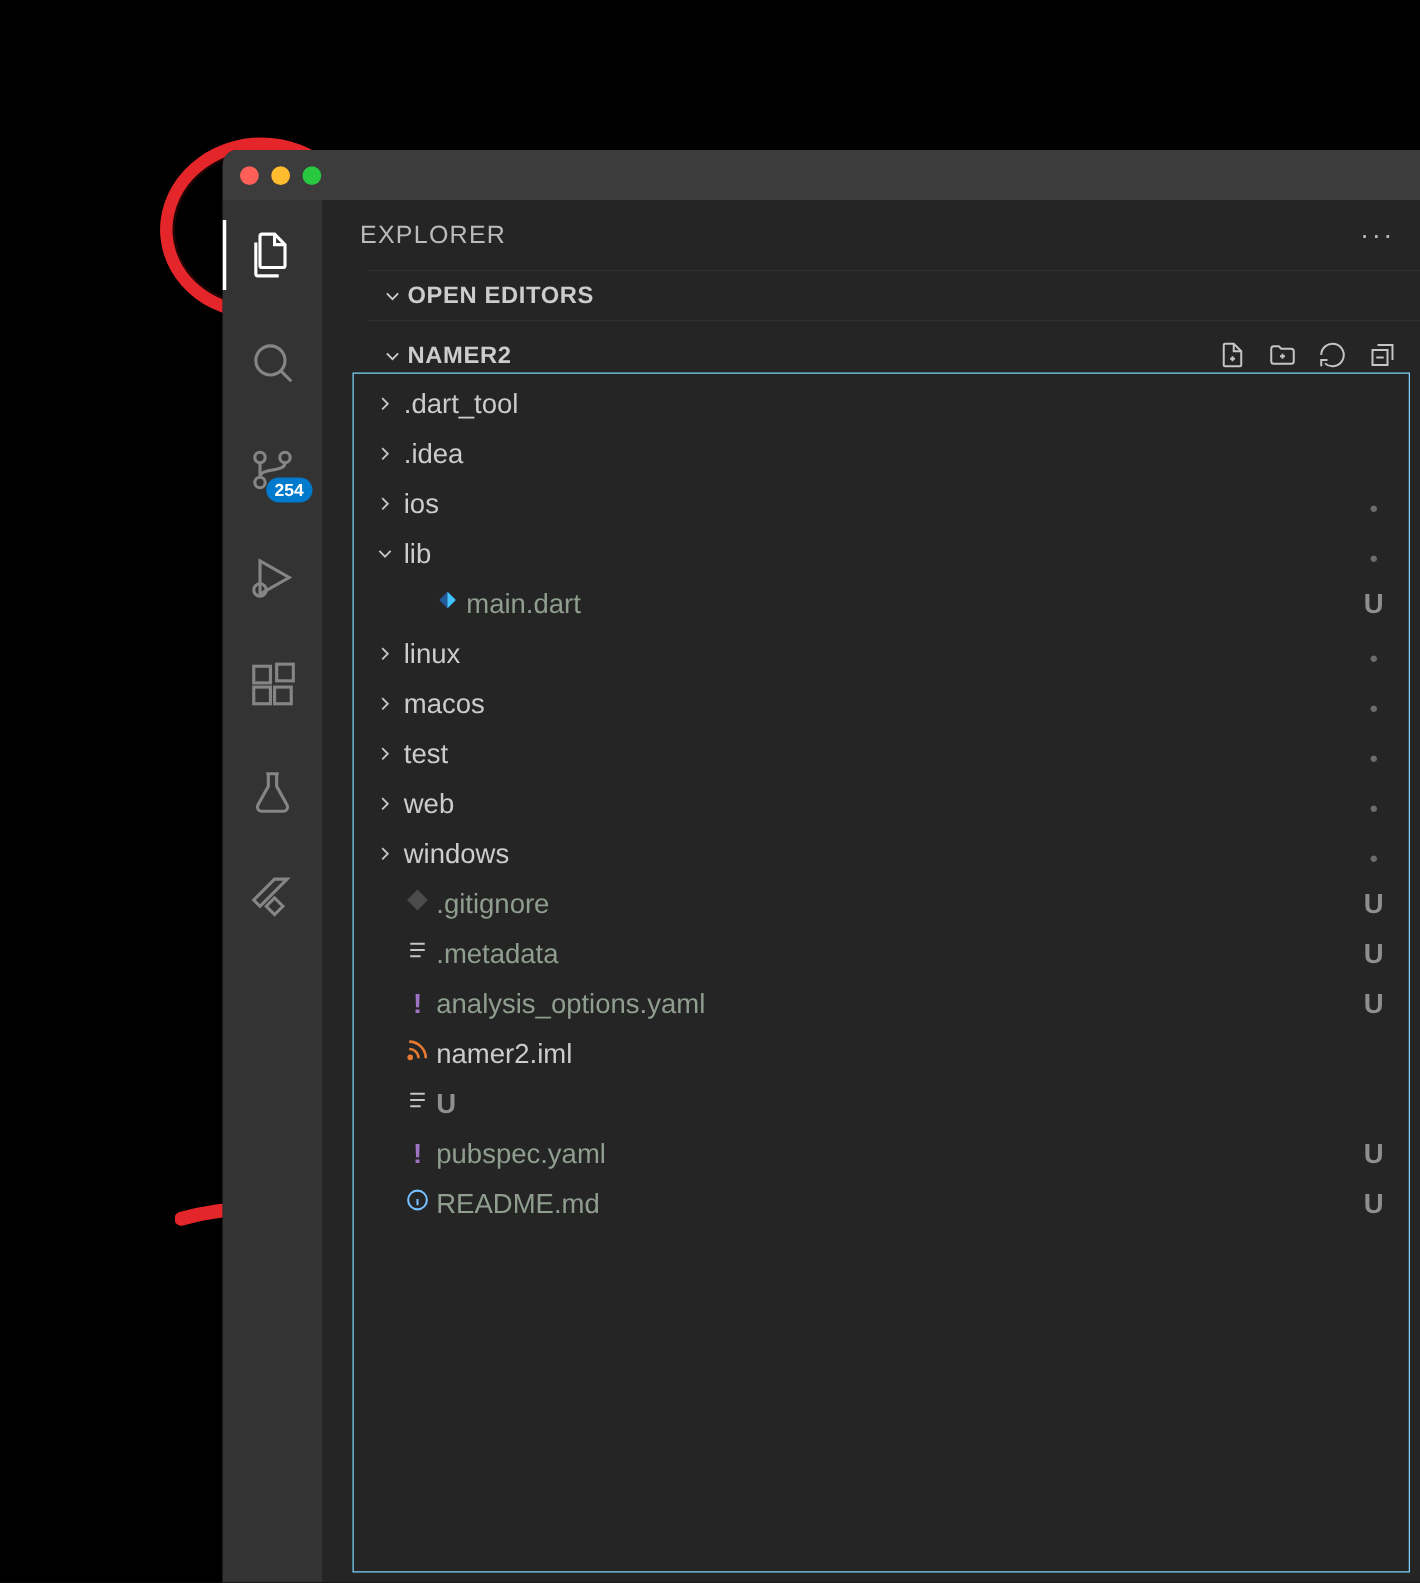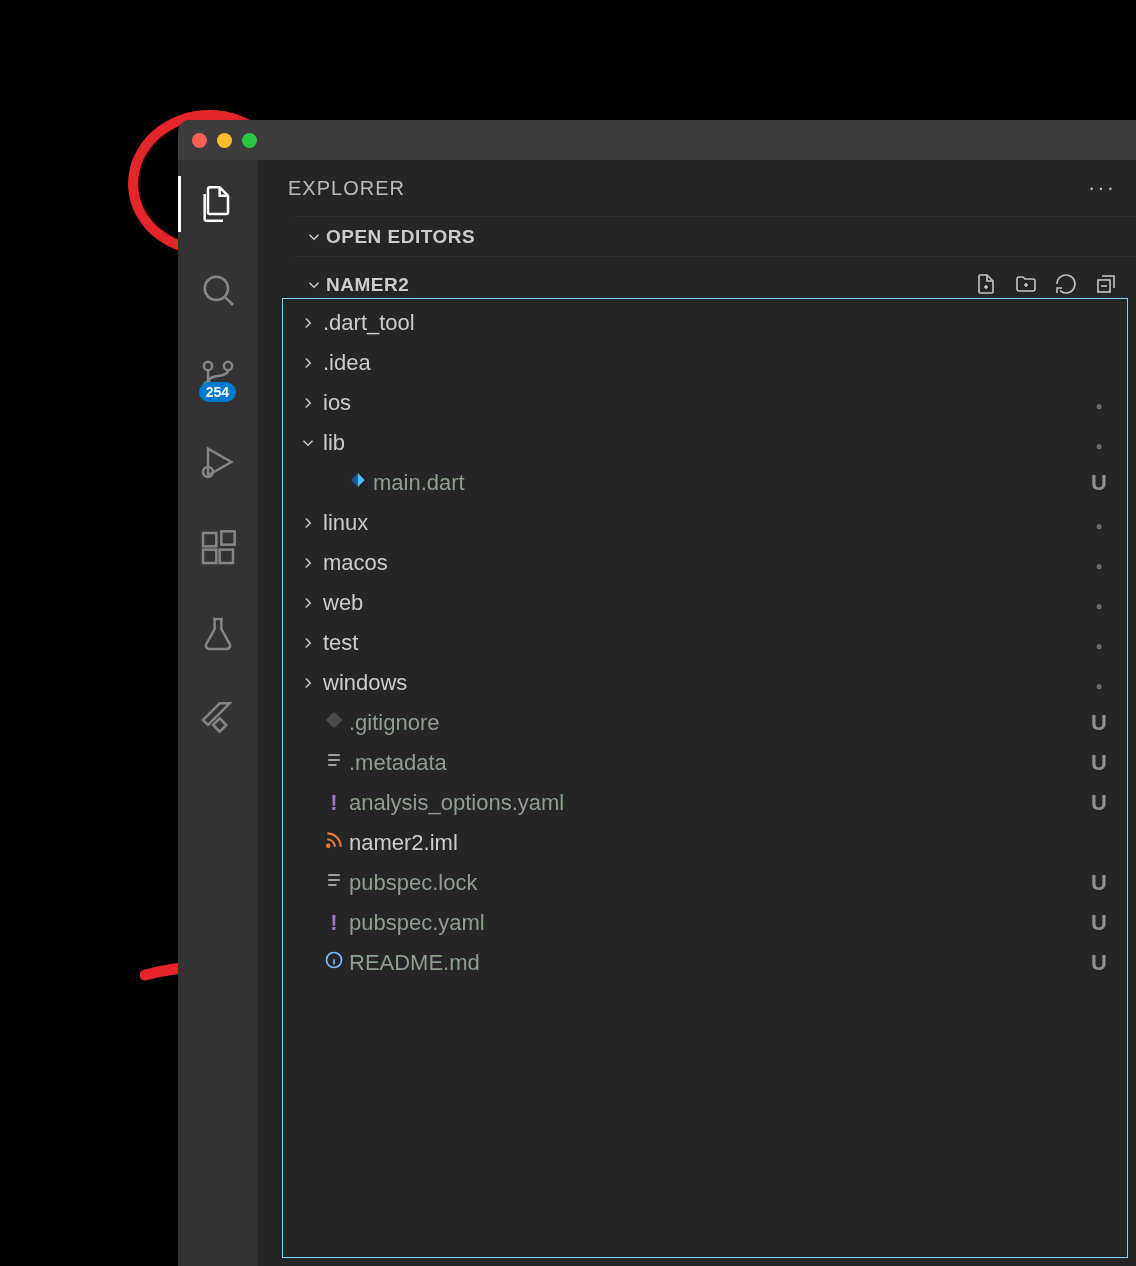--- a/index.html
+++ b/index.html
@@ -63,21 +63,21 @@
     content: '';
     position: absolute;
     left: 0; top: 0; bottom: 0;
     width: 3px;
     background: #fff;
   }
   .activity-item svg { width: 40px; height: 40px; }
   .badge {
     position: absolute;
     bottom: 2px;
-    right: 22px;
+    right: 8px;
     background: #007acc;
     color: #fff;
     font-size: 14px;
     font-weight: 600;
     padding: 1px 7px;
     border-radius: 12px;
     line-height: 18px;
   }
   .sidebar {
     flex: 1;
@@ -352,31 +352,31 @@
             <span class="label">macos</span>
             <span class="status dot"></span>
           </div>
           <div class="tree-row">
             <span class="indent" style="width: 12px;"></span>
             <span class="twisty">
               <svg width="18" height="18" viewBox="0 0 24 24" fill="none" stroke="currentColor" stroke-width="2">
                 <path d="M9 6l6 6-6 6"></path>
               </svg>
             </span>
+            <span class="label">test</span>
+            <span class="status dot"></span>
+          </div>
+          <div class="tree-row">
+            <span class="indent" style="width: 12px;"></span>
+            <span class="twisty">
+              <svg width="18" height="18" viewBox="0 0 24 24" fill="none" stroke="currentColor" stroke-width="2">
+                <path d="M9 6l6 6-6 6"></path>
+              </svg>
+            </span>
             <span class="label">web</span>
-            <span class="status dot"></span>
-          </div>
-          <div class="tree-row">
-            <span class="indent" style="width: 12px;"></span>
-            <span class="twisty">
-              <svg width="18" height="18" viewBox="0 0 24 24" fill="none" stroke="currentColor" stroke-width="2">
-                <path d="M9 6l6 6-6 6"></path>
-              </svg>
-            </span>
-            <span class="label">test</span>
             <span class="status dot"></span>
           </div>
           <div class="tree-row">
             <span class="indent" style="width: 12px;"></span>
             <span class="twisty">
               <svg width="18" height="18" viewBox="0 0 24 24" fill="none" stroke="currentColor" stroke-width="2">
                 <path d="M9 6l6 6-6 6"></path>
               </svg>
             </span>
             <span class="label">windows</span>
@@ -427,21 +427,20 @@
             <span class="status"></span>
           </div>
           <div class="tree-row untracked">
             <span class="indent" style="width: 12px;"></span>
             <span class="twisty"></span>
             <span class="ficon">
               <span class="ic-text"><svg width="20" height="20" viewBox="0 0 24 24" fill="none" stroke="currentColor" stroke-width="2">
                   <path d="M5 6h14M5 12h14M5 18h10"></path>
                 </svg></span>
             </span>
-            <span class="label">pubspec.lock</span>
             <span class="status u">U</span>
           </div>
           <div class="tree-row untracked">
             <span class="indent" style="width: 12px;"></span>
             <span class="twisty"></span>
             <span class="ficon">
               <span class="ic-yaml" style="font-size:22px;line-height:20px;">!</span>
             </span>
             <span class="label">pubspec.yaml</span>
             <span class="status u">U</span>

